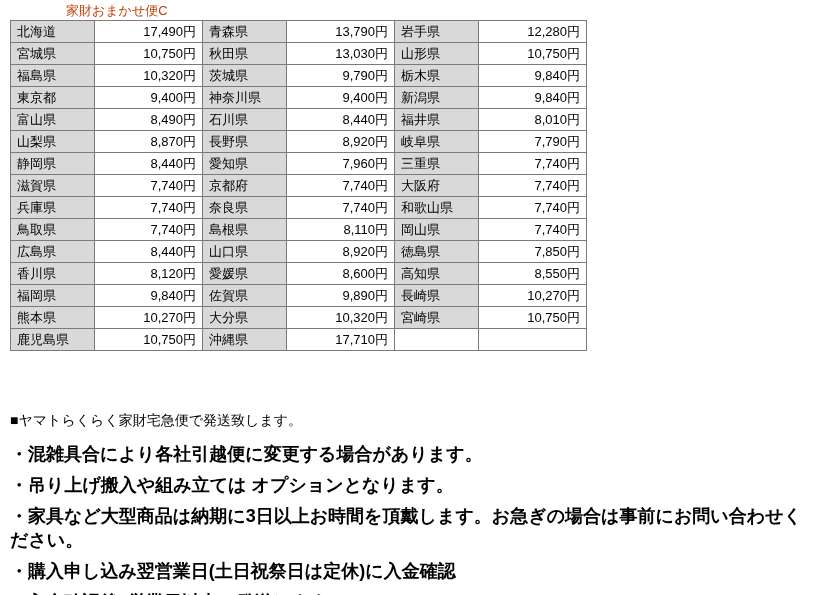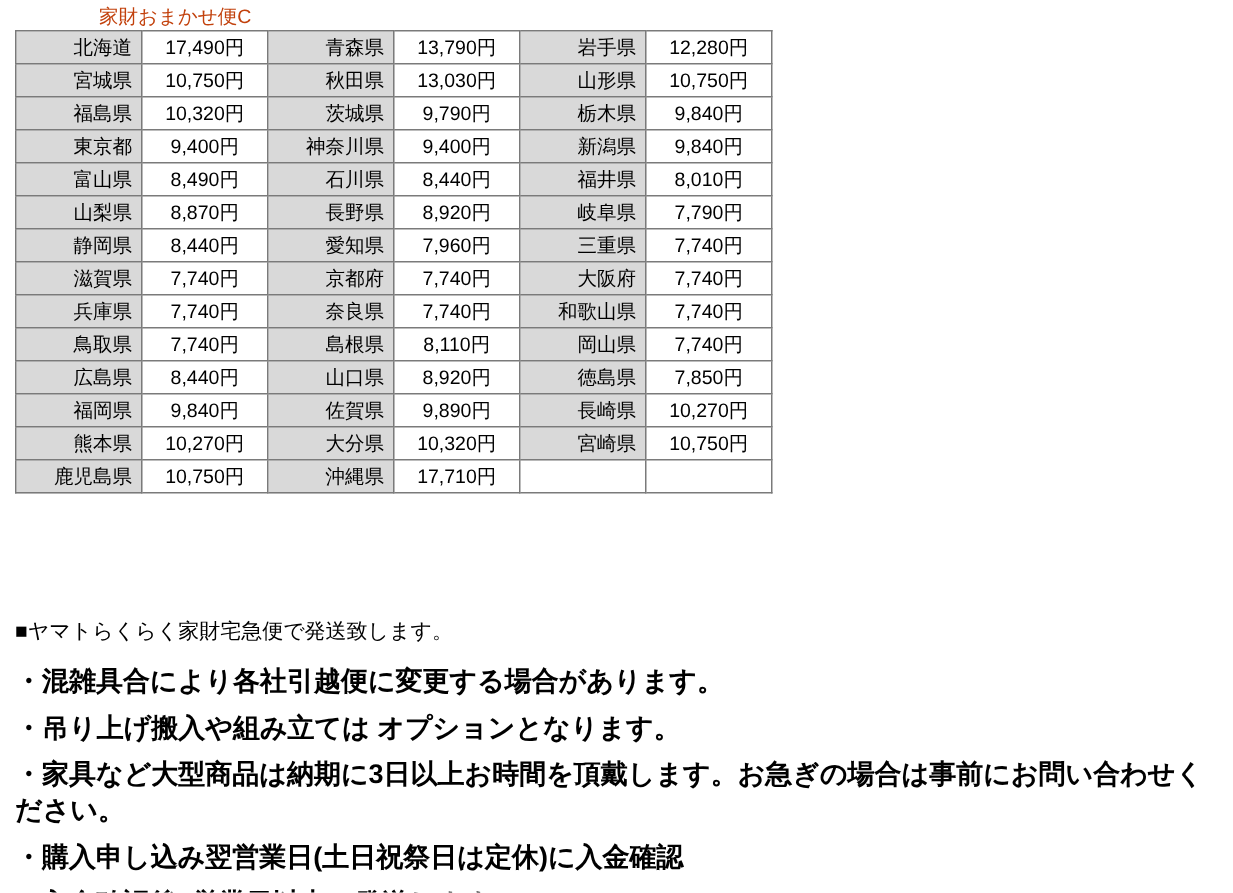--- a/index.html
+++ b/index.html
@@ -34,27 +34,27 @@
   }
   table.fee-table td {
     border: 1px solid #7a7a7a;
     height: 22px;
     font-size: 13px;
     padding: 0 6px;
     box-sizing: border-box;
   }
   td.pref {
     background: #d9d9d9;
-    text-align: right;
+    text-align: left;
     width: 84px;
   }
   td.fee {
     background: #ffffff;
-    text-align: center;
-    width: 84px;
+    text-align: right;
+    width: 108px;
   }
   td.empty {
     background: #ffffff;
     border: 1px solid #7a7a7a;
   }
   .notes {
     position: absolute;
     left: 10px;
     top: 412px;
     width: 800px;
@@ -164,20 +164,28 @@
         <td class="pref">岡山県</td>
         <td class="fee">7,740円</td>
       </tr>
       <tr>
         <td class="pref">広島県</td>
         <td class="fee">8,440円</td>
         <td class="pref">山口県</td>
         <td class="fee">8,920円</td>
         <td class="pref">徳島県</td>
         <td class="fee">7,850円</td>
+      </tr>
+      <tr>
+        <td class="pref">香川県</td>
+        <td class="fee">8,120円</td>
+        <td class="pref">愛媛県</td>
+        <td class="fee">8,600円</td>
+        <td class="pref">高知県</td>
+        <td class="fee">8,550円</td>
       </tr>
       <tr>
         <td class="pref">福岡県</td>
         <td class="fee">9,840円</td>
         <td class="pref">佐賀県</td>
         <td class="fee">9,890円</td>
         <td class="pref">長崎県</td>
         <td class="fee">10,270円</td>
       </tr>
       <tr>

